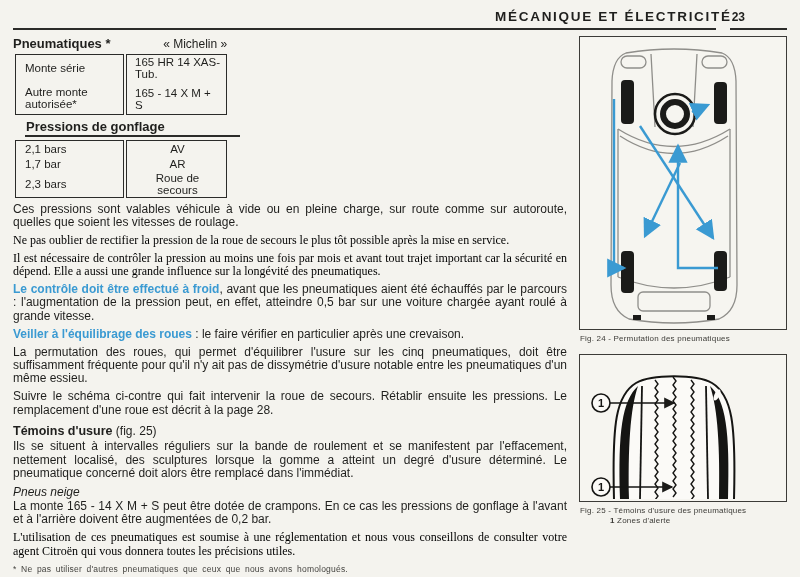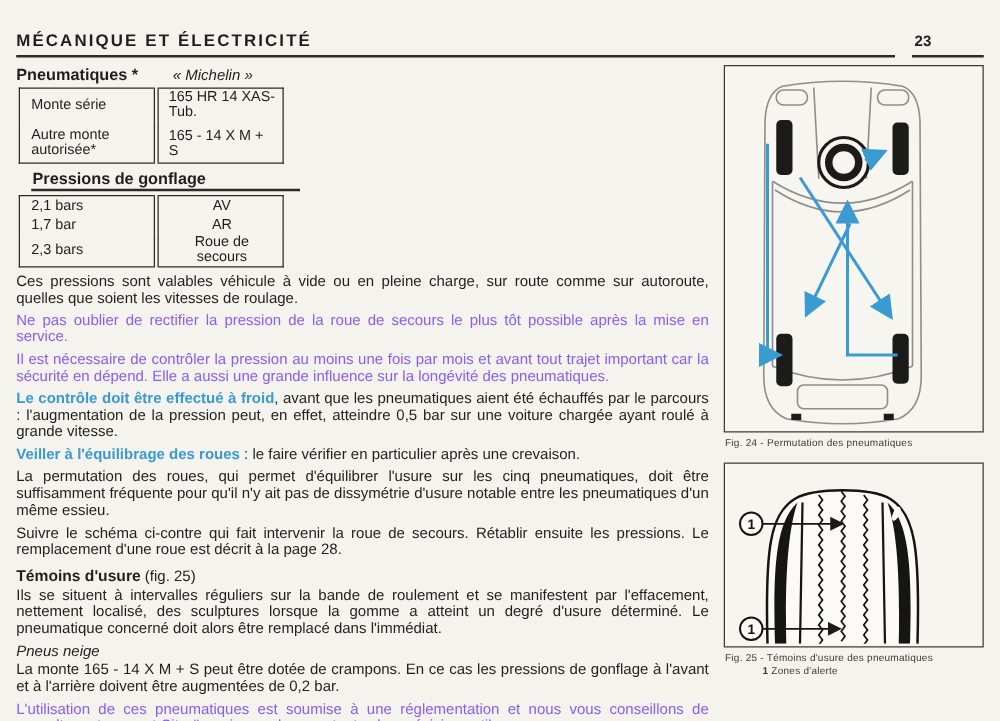--- a/index.html
+++ b/index.html
@@ -3,46 +3,46 @@
 <meta charset="utf-8">
 <style>
   html,body{margin:0;padding:0;}
   .page{
     width:800px;height:577px;box-sizing:border-box;
     background:#f4f3ee;padding:9px 13px 0 13px;
     font-family:"Liberation Sans",sans-serif;color:#1f1f1d;
     overflow:hidden;position:relative;
   }
   
-  .hdr{display:flex;justify-content:space-between;align-items:flex-end;margin-top:16px;}
+  .hdr{display:flex;justify-content:flex-end;align-items:flex-end;}
   .hdr-title{font-size:13.5px;font-weight:bold;letter-spacing:1.7px;}
   .hdr-page{font-size:12px;font-weight:bold;padding-right:42px;}
   .hdr-rule{margin-top:4px;height:2px;
     background:linear-gradient(to right,#2b2b29 0,#2b2b29 90.8%,rgba(0,0,0,0) 90.8%,rgba(0,0,0,0) 92.6%,#2b2b29 92.6%,#2b2b29 100%);}
   
   .content{display:flex;gap:12px;margin-top:6px;}
   .leftcol{width:566px;}
   .rightcol{width:208px;flex:none;}
   
   .sec-line{font-size:13px;}
   .sec-title{font-weight:bold;}
-  .brand{margin-left:24px;font-size:12px;font-style:italic;}
+  .brand{margin-left:49px;font-size:12px;}
   table.spec{border-collapse:collapse;border:1.5px solid #2b2b29;width:212px;margin:3px 0 4px 2px;font-size:11.5px;}
   table.spec td{padding:1px 6px 1px 9px;}
   table.spec td.val{border-left:4px double #2b2b29;padding-left:8px;}
   .fit-r1 td{height:21px;}
   .fit-r2 td{height:29px;}
   .fit-r2 td.val{vertical-align:bottom;padding-bottom:3px;}
   .press-title{font-weight:bold;font-size:13px;width:214px;border-bottom:2px solid #2b2b29;
     padding:0 0 1px 1px;margin:4px 0 3px 12px;}
   table.press td{height:13px;}
   table.press td.val{text-align:center;}
   
   .para{font-size:12px;line-height:13.4px;text-align:justify;margin:4.5px 0;}
-  .blue{color:#8b5cf6;}
+  .blue{color:#000000;font-family:Liberation Serif, serif;}
   .blue-bold{color:#3a9ad2;font-weight:bold;}
   .wear-title{margin:7px 0 2px 0;font-size:12.5px;}
   .wear-title b{font-weight:bold;margin-top:24px;}
   .wear-suffix{font-weight:normal;font-size:12px;}
   .snow-title{font-style:italic;font-size:12px;margin:4px 0 1px 0;}
   .footnote{font-size:8.5px;color:#454440;margin-top:6px;letter-spacing:.2px;word-spacing:2px;}
   
   .figbox{border:1.5px solid #3c3b38;background:#f6f5f0;box-sizing:border-box;}
   .fig24-box{height:294px;}
   .fig25-box{height:148px;}

